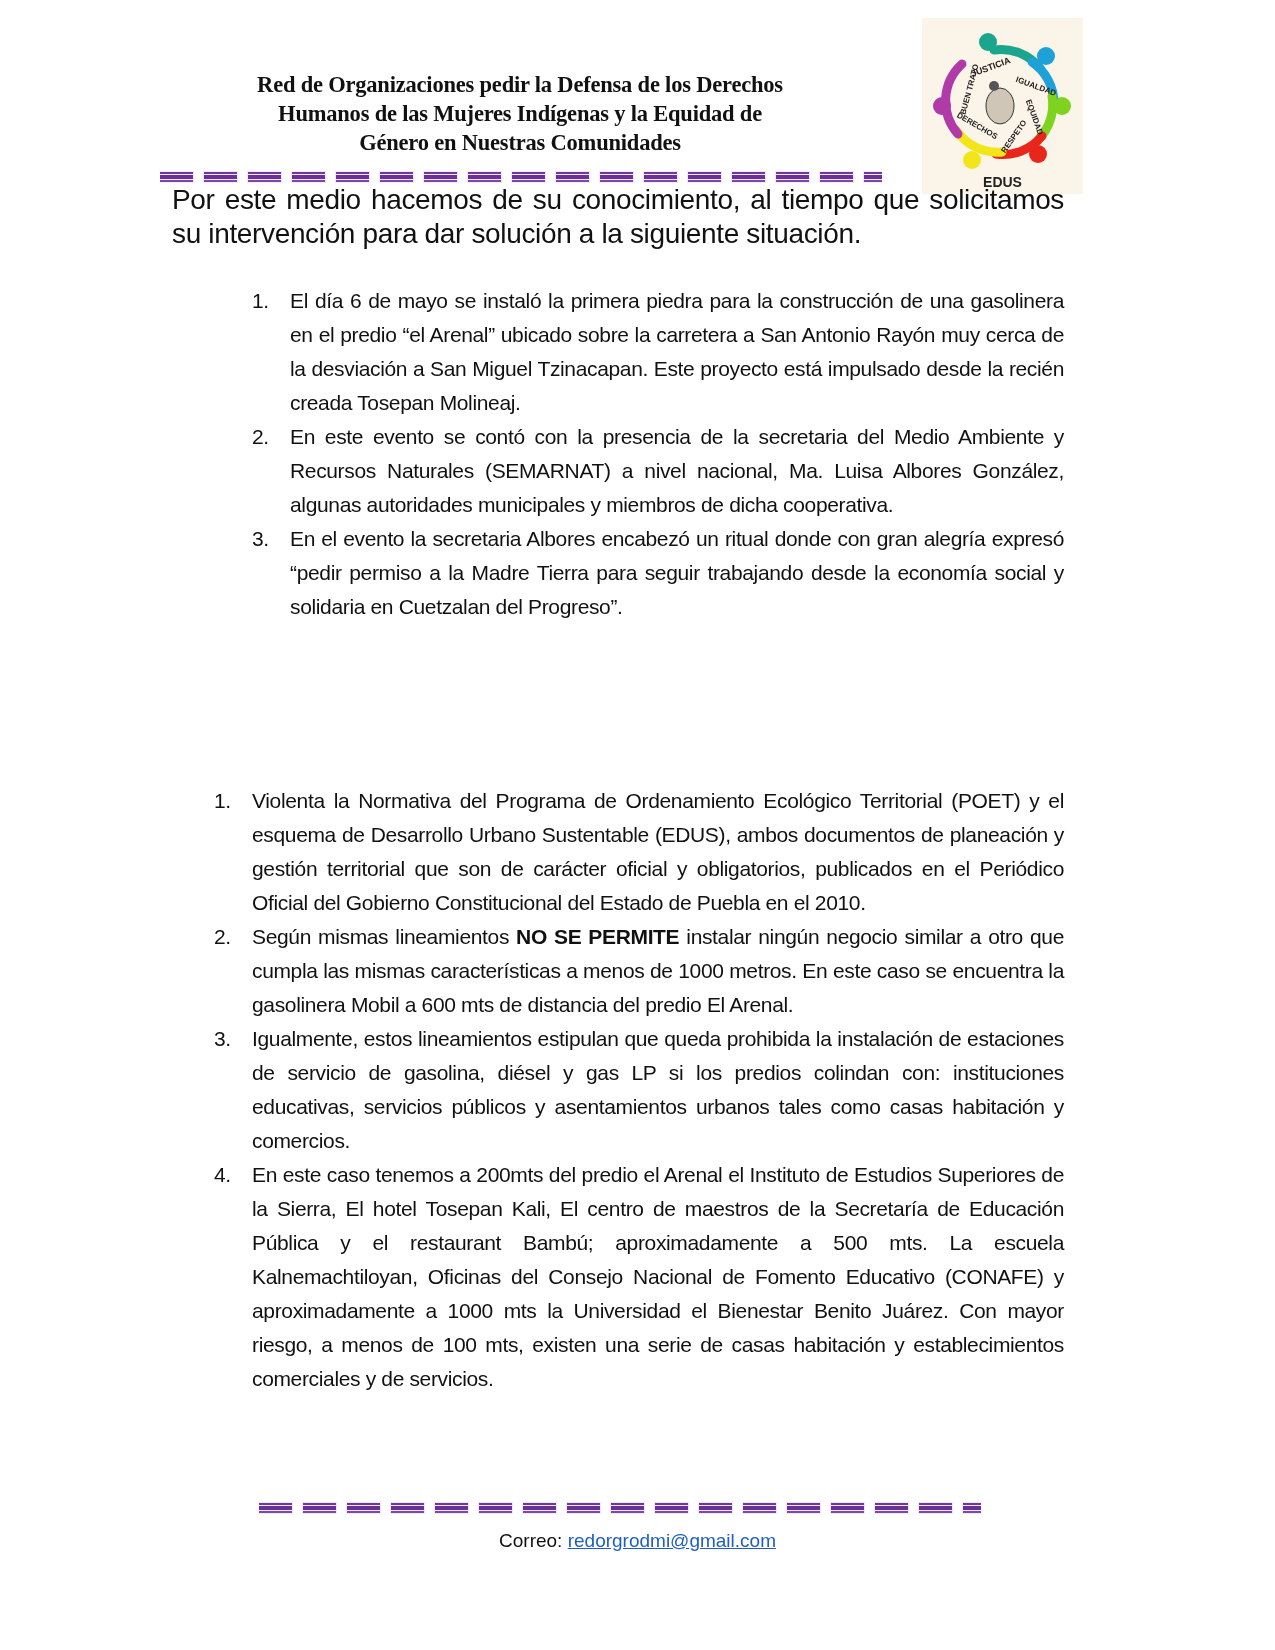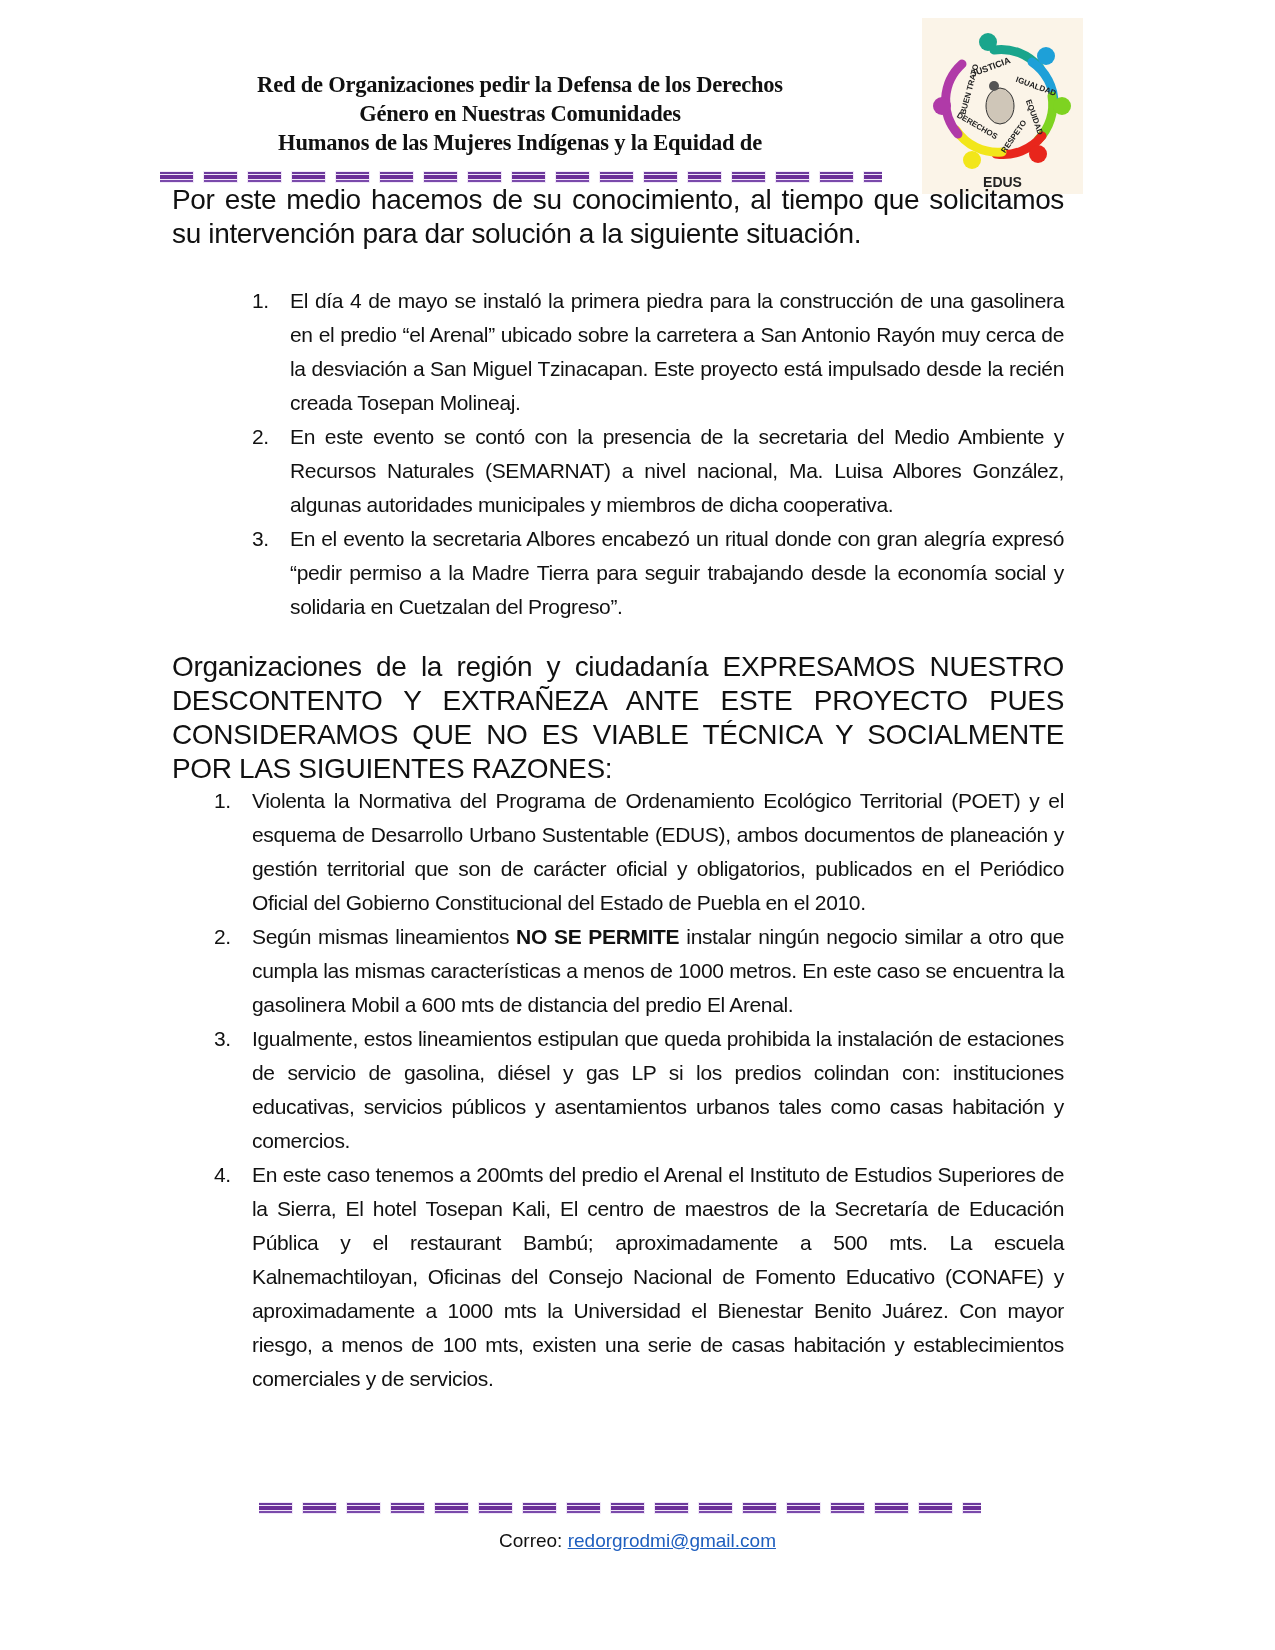--- a/index.html
+++ b/index.html
@@ -38,22 +38,22 @@
   .footer .label { color: #111; }
   .footer a { color: #1f5fbf; text-decoration: underline; }
 </style>
 </head>
 <body>
 
 <div class="page">
 
   <div class="org-title">
     <div>Red de Organizaciones pedir la Defensa de los Derechos</div>
+    <div>Humanos de las Mujeres Indígenas y la Equidad de</div>
     <div>Género en Nuestras Comunidades</div>
-    <div>Humanos de las Mujeres Indígenas y la Equidad de</div>
   </div>
 
   <div class="dashrule" id="rule-top" style="left:160px; top:171px; width:722px;">
       <span class="dash" style="left: 0px; width: 33px;">
         <span class="halo"></span>
         <span class="l1"></span>
         <span class="l2"></span>
         <span class="l3"></span>
       </span>
       <span class="dash" style="left: 44px; width: 33px;">
@@ -184,35 +184,32 @@
     <div class="logo-caption">EDUS</div>
   </div>
 
   <div class="body-text" style="top:183px;">
     <p>Por este medio hacemos de su conocimiento, al tiempo que solicitamos su intervención para dar solución a la siguiente situación.</p>
   </div>
 
   <ol class="list" style="left:290px; top:284px; width:774px;">
     <li>
       <span class="num" style="left:-38px;">1.</span>
-      <span>El día 4 de mayo se instaló la primera piedra para la construcción de una gasolinera en el predio “el Arenal” ubicado sobre la carretera a San Antonio Rayón muy cerca de la desviación a San Miguel Tzinacapan. Este proyecto está impulsado desde la recién creada Tosepan Molineaj.</span>
+      <span>El día 6 de mayo se instaló la primera piedra para la construcción de una gasolinera en el predio “el Arenal” ubicado sobre la carretera a San Antonio Rayón muy cerca de la desviación a San Miguel Tzinacapan. Este proyecto está impulsado desde la recién creada Tosepan Molineaj.</span>
     </li>
     <li>
       <span class="num" style="left:-38px;">2.</span>
       <span>En este evento se contó con la presencia de la secretaria del Medio Ambiente y Recursos Naturales (SEMARNAT) a nivel nacional, Ma. Luisa Albores González, algunas autoridades municipales y miembros de dicha cooperativa.</span>
     </li>
     <li>
       <span class="num" style="left:-38px;">3.</span>
       <span>En el evento la secretaria Albores encabezó un ritual donde con gran alegría expresó “pedir permiso a la Madre Tierra para seguir trabajando desde la economía social y solidaria en Cuetzalan del Progreso”.</span>
     </li>
   </ol>
 
-  <div class="body-text" style="top:650px;">
-    <p>Organizaciones de la región y ciudadanía EXPRESAMOS NUESTRO DESCONTENTO Y EXTRAÑEZA ANTE ESTE PROYECTO PUES CONSIDERAMOS QUE NO ES VIABLE TÉCNICA Y SOCIALMENTE POR LAS SIGUIENTES RAZONES:</p>
-  </div>
 
   <ol class="list" style="left:252px; top:784px; width:812px;">
     <li>
       <span class="num" style="left:-38px;">1.</span>
       <span>Violenta la Normativa del Programa de Ordenamiento Ecológico Territorial (POET) y el esquema de Desarrollo Urbano Sustentable (EDUS), ambos documentos de planeación y gestión territorial que son de carácter oficial y obligatorios, publicados en el Periódico Oficial del Gobierno Constitucional del Estado de Puebla en el 2010.</span>
     </li>
     <li>
       <span class="num" style="left:-38px;">2.</span>
       <span>Según mismas lineamientos </span><b>NO SE PERMITE</b><span> instalar ningún negocio similar a otro que cumpla las mismas características a menos de 1000 metros. En este caso se encuentra la gasolinera Mobil a 600 mts de distancia del predio El Arenal.</span>
     </li>

